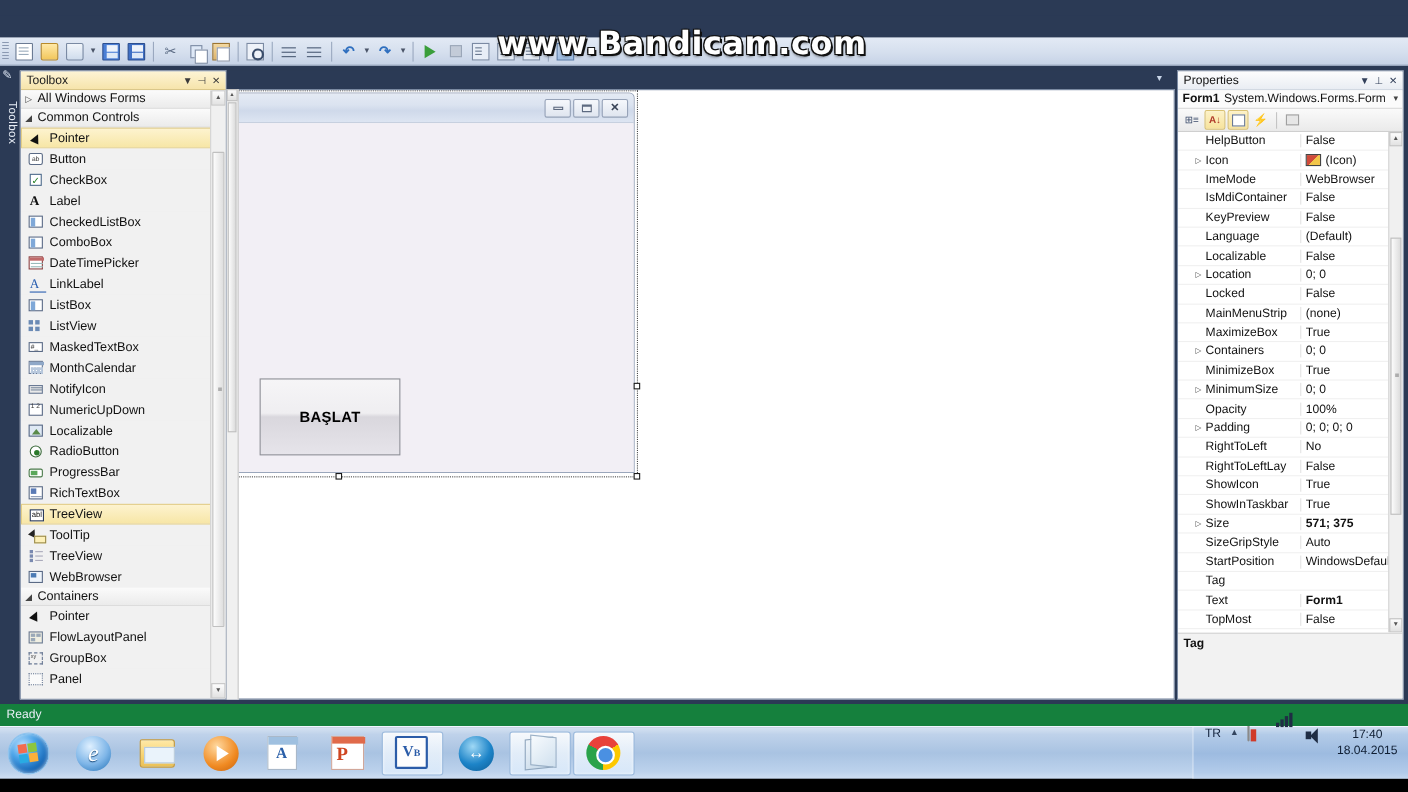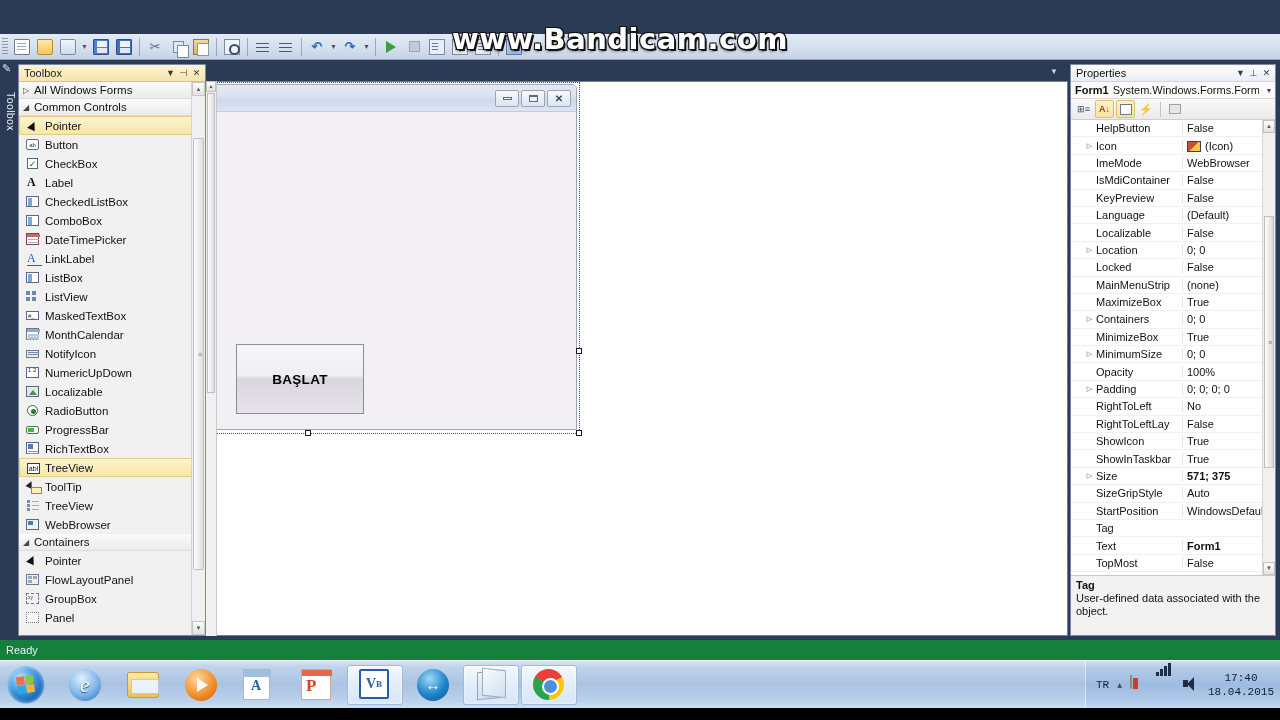--- a/index.html
+++ b/index.html
@@ -333,23 +333,23 @@
        display:flex;align-items:center;justify-content:center;color:#fff;font-size:15px;}
   .nb{ width:30px;height:30px; position:relative;}
   .nb:before{ content:''; position:absolute; left:2px;top:2px;width:24px;height:26px;
        background:linear-gradient(135deg,#eef4fa,#bdd2e4); border:1px solid #8fa6bd; transform:skewY(-6deg);}
   .nb:after{ content:''; position:absolute; left:7px;top:0;width:22px;height:26px;
        background:linear-gradient(135deg,#f8fbfe,#cfe0ee); border:1px solid #9ab0c6; transform:skewY(6deg);}
   .chrome{ width:31px;height:31px;border-radius:50%; position:relative;
        background:conic-gradient(from -60deg,#e8413a 0 120deg,#fdc800 120deg 240deg,#2aa34a 240deg 360deg);}
   .chrome:after{ content:''; position:absolute; left:9px;top:9px;width:13px;height:13px;border-radius:50%;background:#4a90e2;border:2px solid #fff;}
 
-  .tray{ position:absolute; right:0; top:0; height:48px; display:flex; align-items:center; gap:8px; padding-right:6px;
+  .tray{ position:absolute; right:0; top:0; height:48px; display:flex; gap:8px; padding-right:6px;
          background:linear-gradient(to bottom,#cfdef0 0%,#b3cbe8 14%,#9dbbe0 50%,#b2cbea 86%,#c8daf1 100%);
-         border-left:1px solid rgba(255,255,255,.55); padding-left:10px;font-family:Liberation Mono, monospace;}
+         border-left:1px solid rgba(255,255,255,.55); padding-left:10px;}
   .tray .lang{ font-size:11px; color:#15253f; }
   .tray .arr{ font-size:8px; color:#33455f; }
   .tray .icn{ width:18px; height:18px; position:relative; }
   .ic-shield{ width:15px;height:17px; background:linear-gradient(to bottom,#e8e8e8,#b9b9b9);
      border:1px solid #8a8a8a; border-radius:2px 2px 7px 7px; position:relative;}
   .ic-shield:after{ content:''; position:absolute; left:2px;top:2px;width:5px;height:11px;background:#d03a2a;}
   .ic-sig{ width:18px;height:16px; position:relative;}
   .ic-sig i{ position:absolute; bottom:0; width:3px; background:#1f2d44; display:block;}
   .ic-sig i:nth-child(1){left:0;height:4px;}
   .ic-sig i:nth-child(2){left:4px;height:7px;}
@@ -848,21 +848,20 @@
         <div class="pr-gscroll">
           <div class="a">▲</div>
           <div class="t">
               <span class="gr">≡</span>
             </div>
           <div class="a b">▼</div>
         </div>
       </div>
       <div class="pr-desc">
         <div class="h">Tag</div>
-        <div class="d">User-defined data associated with the object.</div>
       </div>
     </div>
 
   </div>
 
   <div class="statusbar">
     <span>Ready</span>
   </div>
 </div>
 

